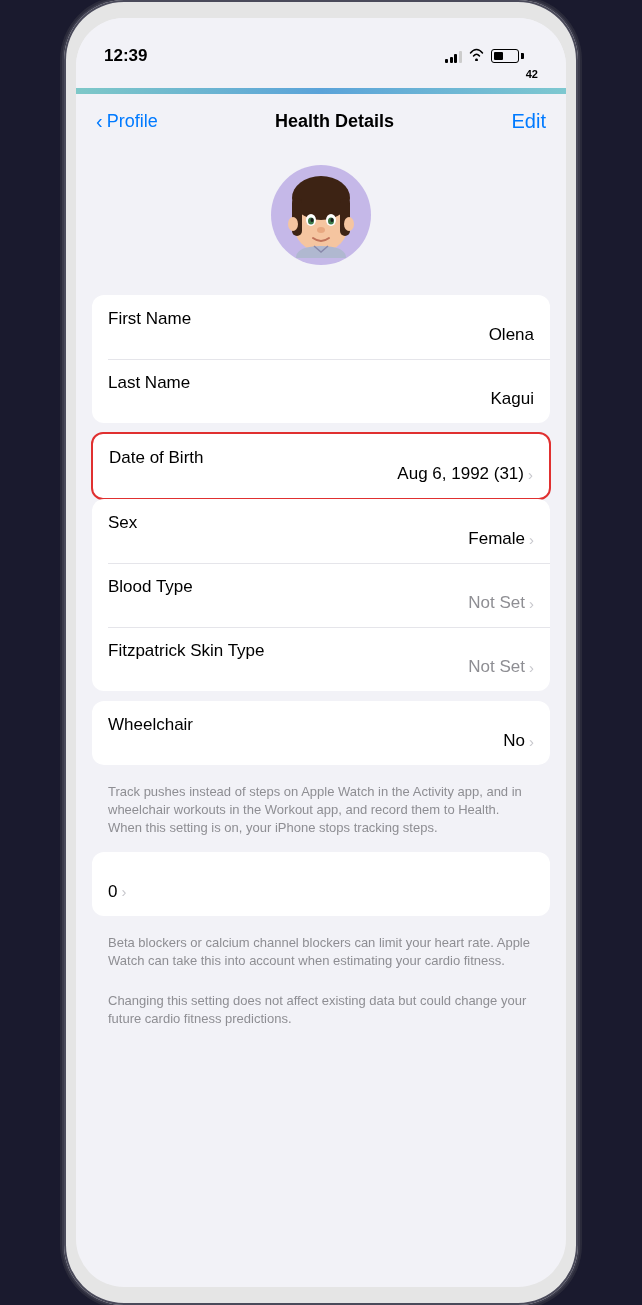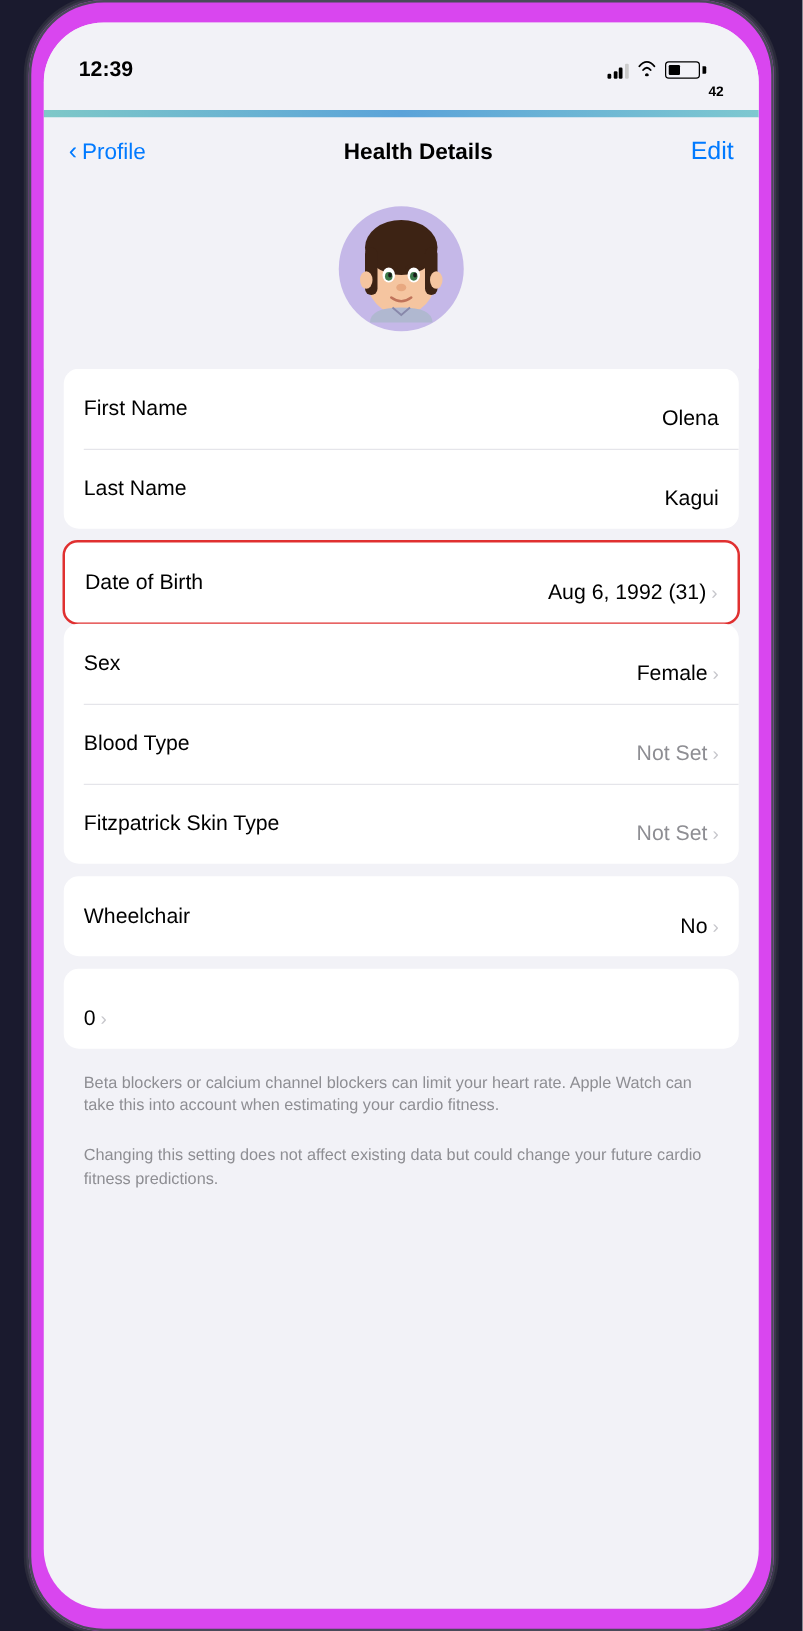--- a/index.html
+++ b/index.html
@@ -7,23 +7,23 @@
     body {
       background: #1a1a2e;
       display: flex;
       justify-content: center;
       align-items: center;
       min-height: 100vh;
       font-family: -apple-system, 'SF Pro Display', 'Helvetica Neue', Arial, sans-serif;
     }
 
     .phone-frame {
-      width: 596px;
+      width: 514px;
       height: 1305px;
-      background: #d946ef;
+      background: #e5e5e5;
       border-radius: 60px;
       position: relative;
       overflow: hidden;
       box-shadow: 0 0 0 2px #3a3a4a, 0 0 0 4px #2a2a3a, inset 0 0 0 2px #4a4a5a;
     }
 
     .phone-screen {
       position: absolute;
       top: 18px;
       left: 12px;
@@ -188,21 +188,20 @@
     
     .card {
       background: #fff;
       border-radius: 12px;
       margin-bottom: 10px;
       overflow: hidden;
     }
 
     .card-row {
       display: flex;
-      align-items: center;
       justify-content: space-between;
       padding: 14px 16px;
       position: relative;
     }
 
     .card-row:not(:last-child)::after {
       content: '';
       position: absolute;
       bottom: 0;
       left: 16px;
@@ -382,20 +381,21 @@
 
       <div class="card">
         <div class="card-row">
           <span class="row-label">Wheelchair</span>
           <div class="row-value">
             <span>No</span>
             <span class="chevron-right">›</span>
           </div>
         </div>
       </div>
+      <p class="description-text">Track pushes instead of steps on Apple Watch in the Activity app, and in wheelchair workouts in the Workout app, and record them to Health. When this setting is on, your iPhone stops tracking steps.</p>
 
       <div class="card">
         <div class="card-row">
           <div class="row-value">
             <span>0</span>
             <span class="chevron-right">›</span>
           </div>
         </div>
       </div>
       <p class="description-text">Beta blockers or calcium channel blockers can limit your heart rate. Apple Watch can take this into account when estimating your cardio fitness.</p>

